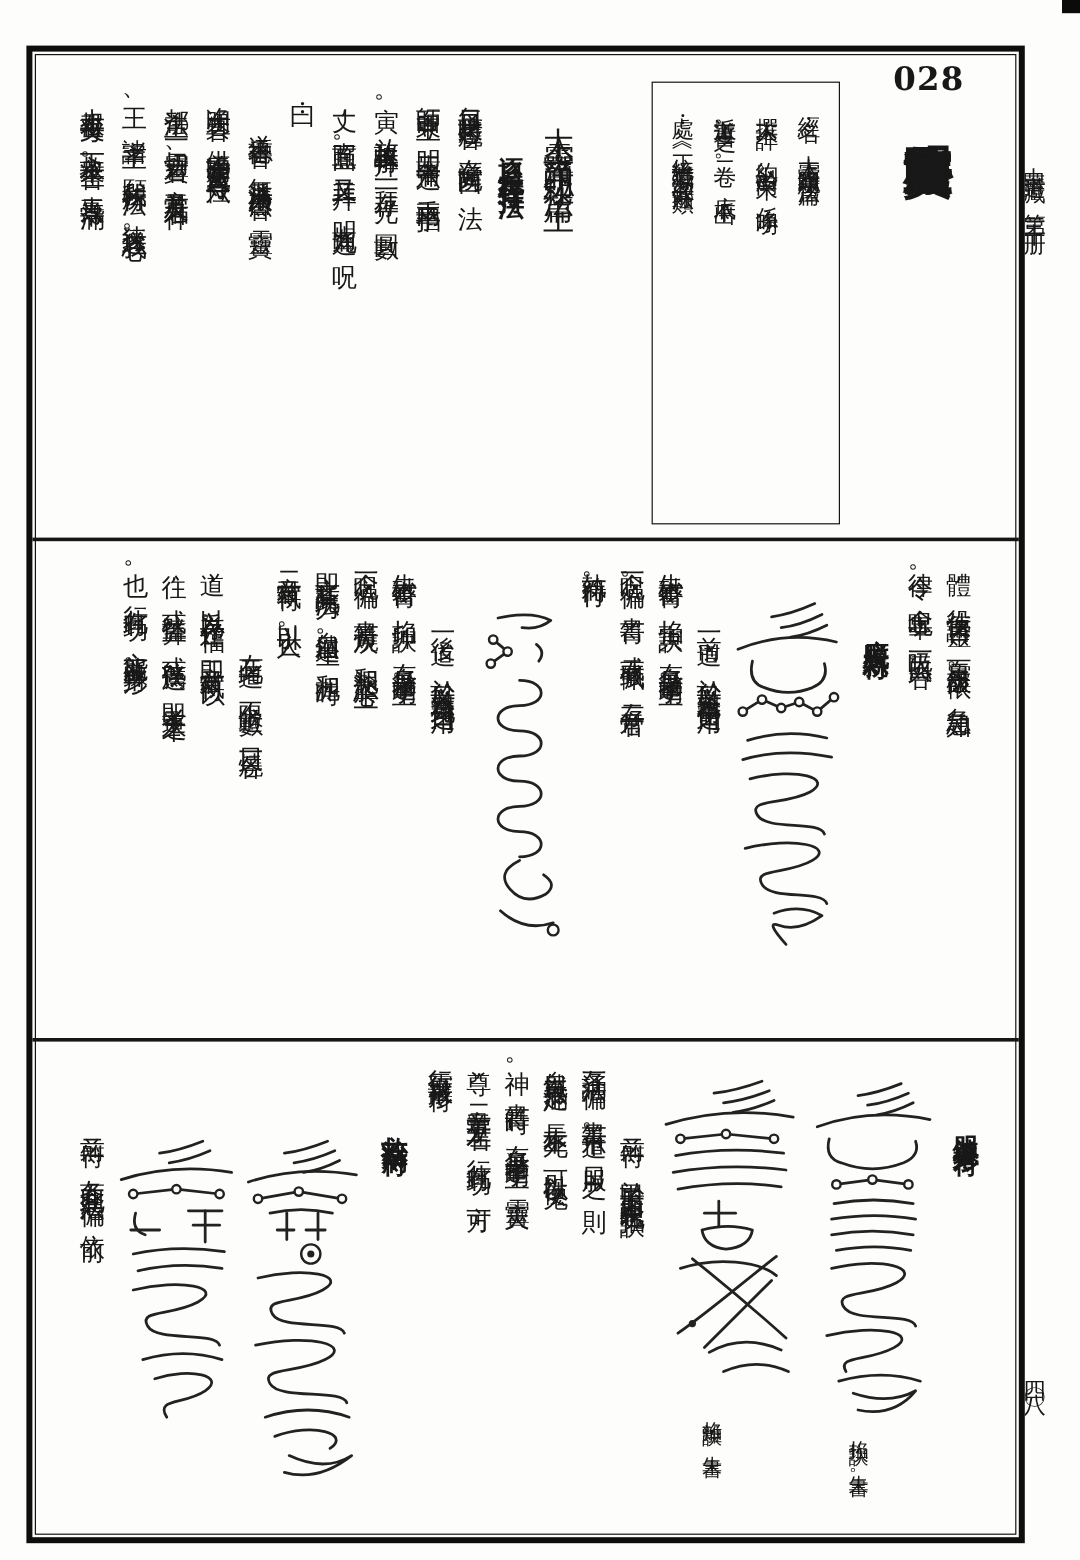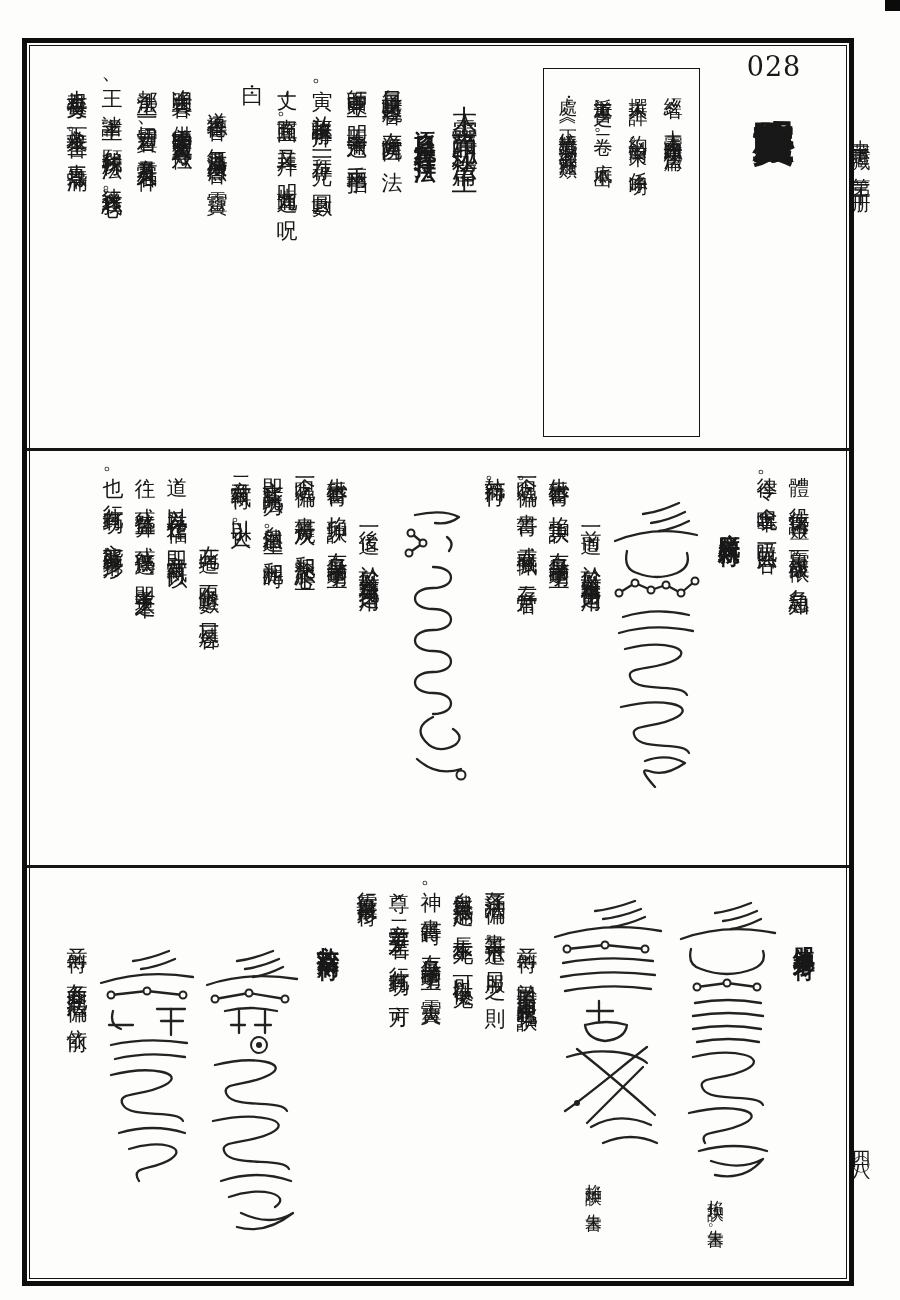--- a/index.html
+++ b/index.html
@@ -12,21 +12,21 @@
   
   .margin-collection{left:849px;top:124px;font-size:19px;letter-spacing:4px;}
   .margin-folio{left:849px;top:1136px;font-size:19px;letter-spacing:5px;}
   
   .frame{position:absolute;left:22px;top:38px;width:822px;height:1238px;border:5px solid #0e0e0e;background:#fdfdfc;}
   .inner-line{position:absolute;inset:2px;border:1.5px solid #141414;pointer-events:none;}
   .sep{position:absolute;left:0;right:0;height:2.5px;background:#161616;}
   .sep1{top:405px;}
   .sep2{top:822px;}
   
-  .serial{position:absolute;left:714px;top:8px;width:66px;text-align:center;font-size:27px;letter-spacing:1px;}
+  .serial{position:absolute;left:714px;top:8px;width:66px;text-align:center;font-size:27px;letter-spacing:1px;font-weight:bold;}
   .main-title{left:718px;top:46px;height:372px;font-size:41px;font-weight:900;
               font-family:"DejaVu Sans",sans-serif;letter-spacing:0px;line-height:58px;}
   
   .colophon-box{left:516px;top:25px;width:157px;height:369px;border:1.5px solid #151515;
                 padding:14px 8px;box-sizing:border-box;}
   .colophon-box>div{font-size:19px;line-height:35px;letter-spacing:3px;}
   
   .subtitle{left:420px;top:42px;font-size:26px;letter-spacing:7px;line-height:36px;}
   .s1-heading{left:383px;top:44px;text-indent:26px;}
   .hd{font-weight:700;font-size:22px;letter-spacing:5px;font-family:"DejaVu Sans",sans-serif;}

